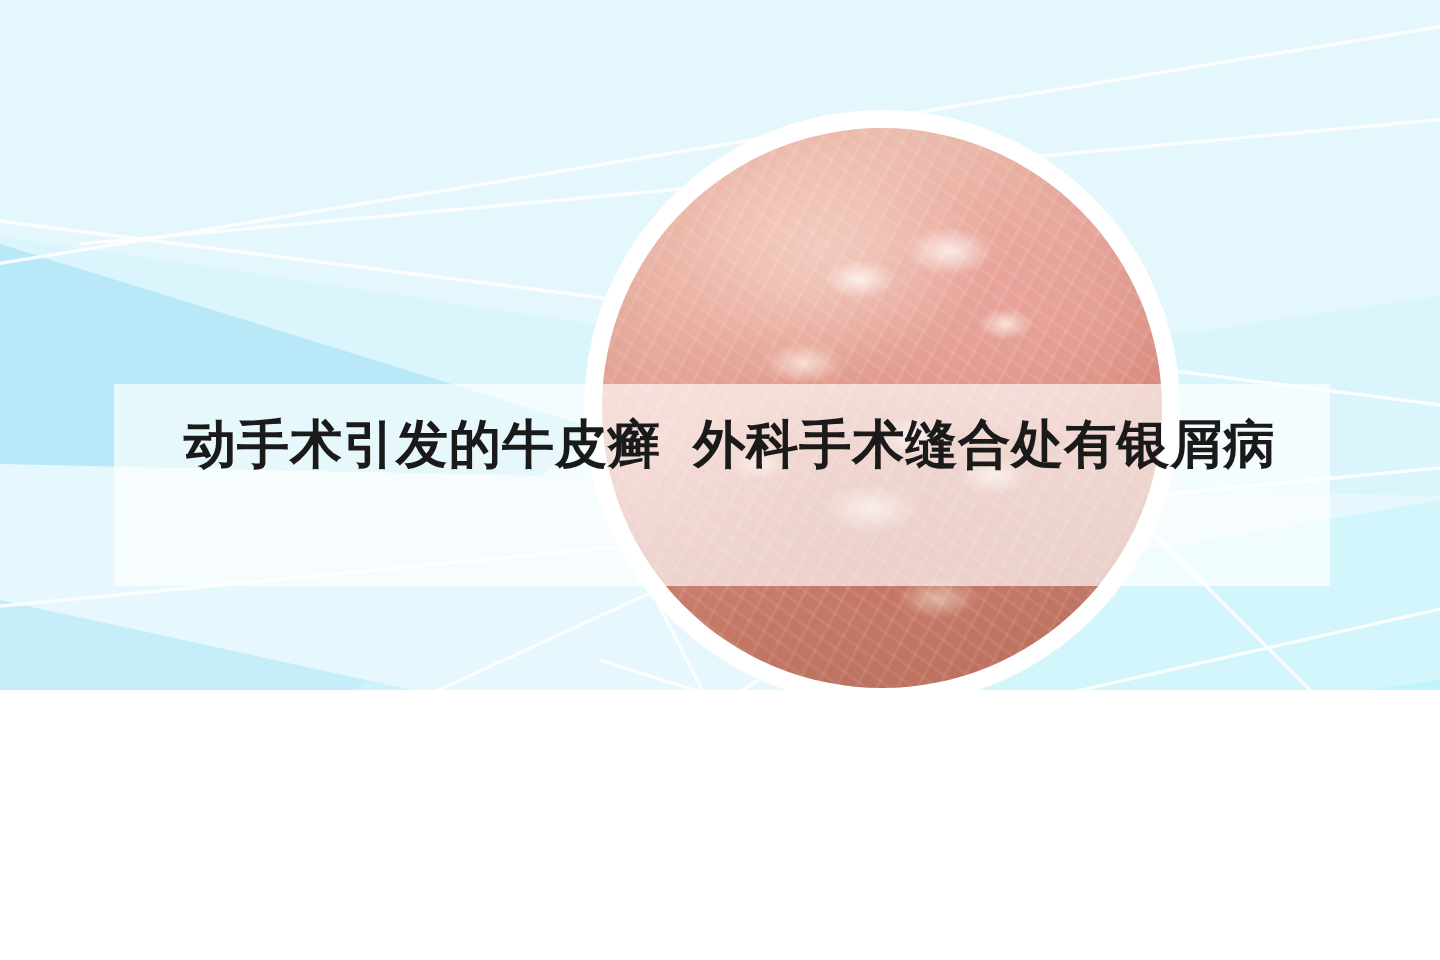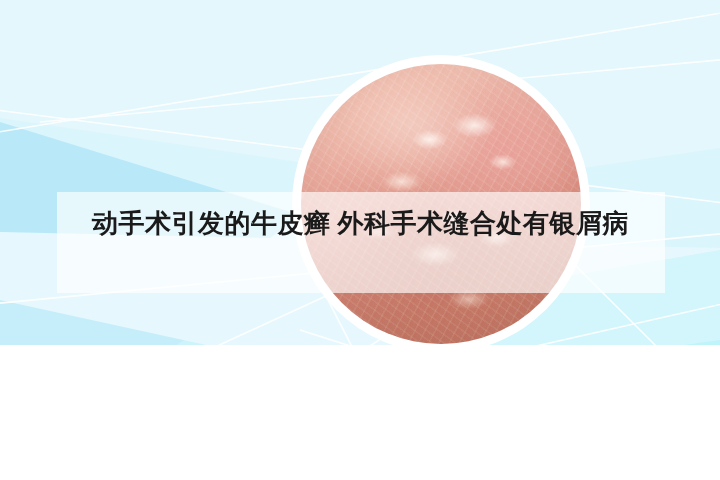--- a/index.html
+++ b/index.html
@@ -5,21 +5,21 @@
   html, body {
     margin: 0;
     padding: 0;
     background: #ffffff;
   }
   #stage {
     position: relative;
     width: 720px;
     height: 345px;
     overflow: hidden;
-    font-family: Liberation Serif, serif;
+    font-family: Liberation Mono, monospace;
     background: #d4f3fb;
   }
 
   
   .bg-layer {
     position: absolute;
     inset: 0;
     width: 720px;
     height: 480px;
   }

